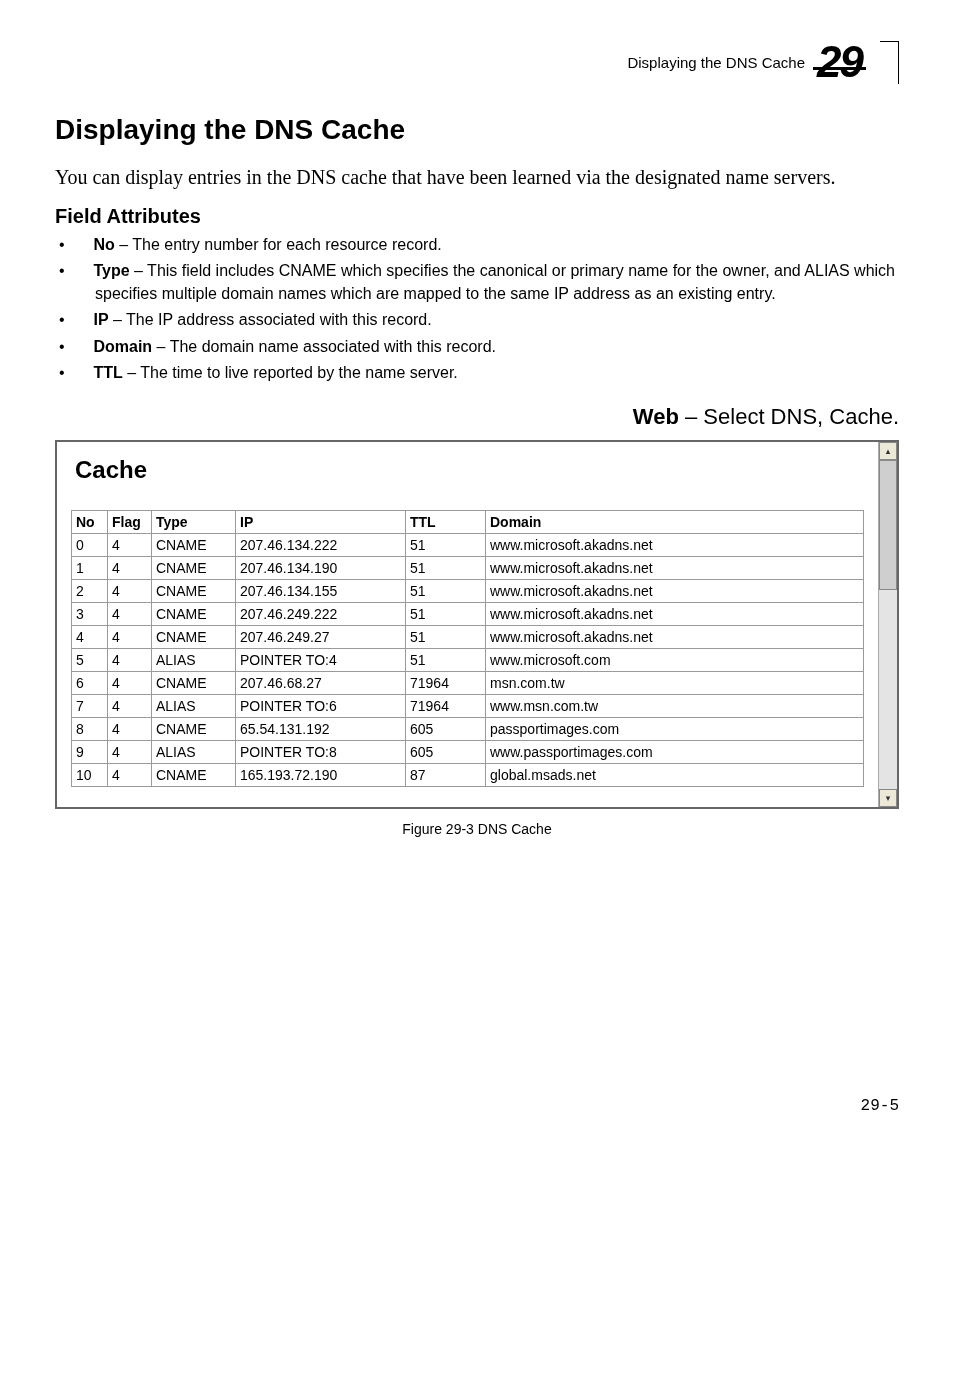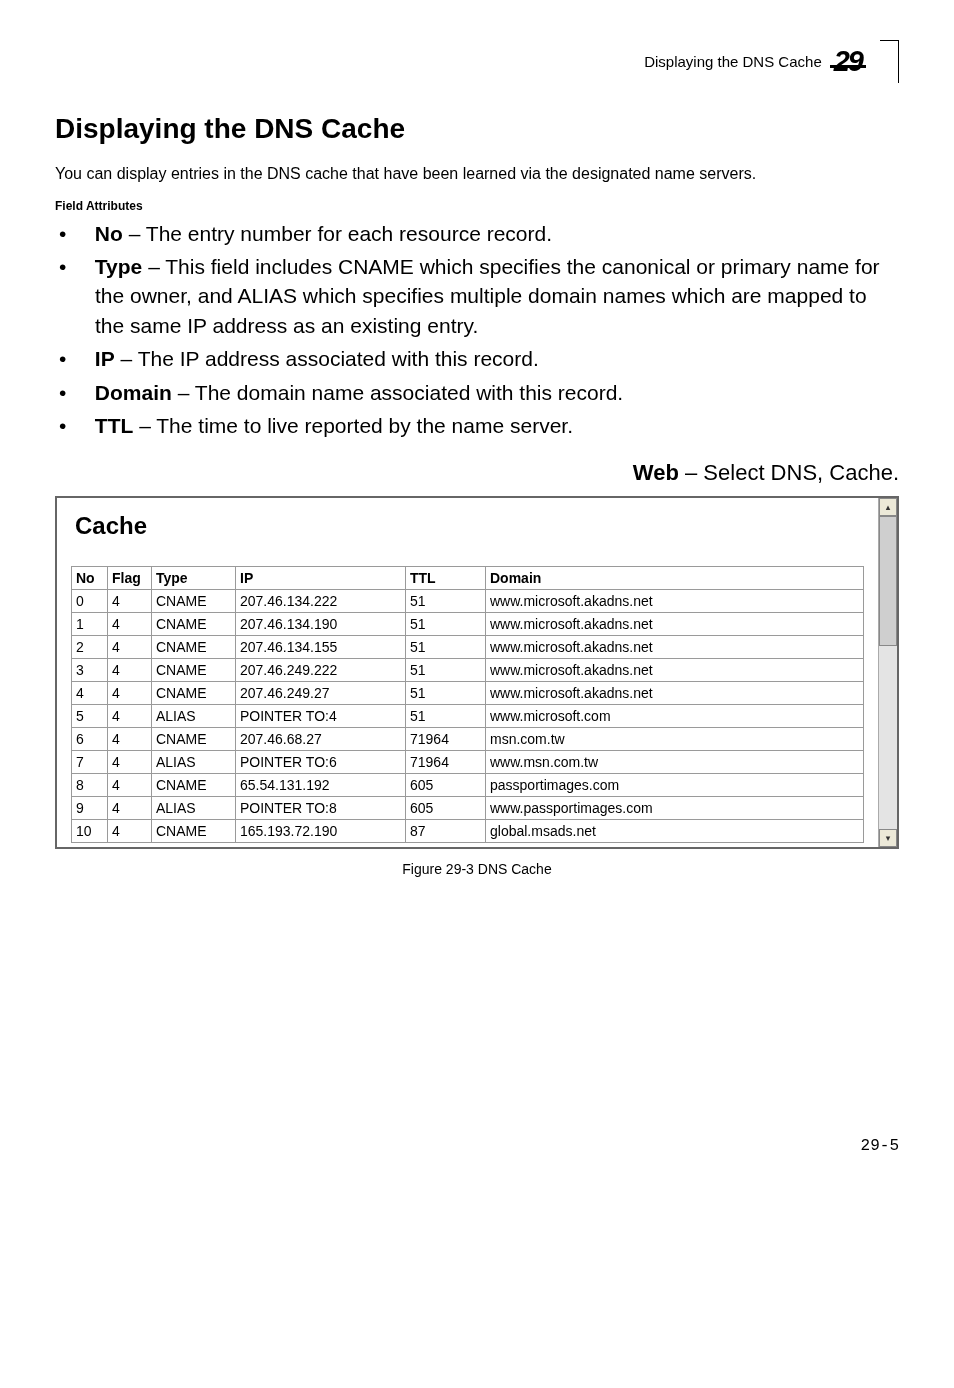--- a/index.html
+++ b/index.html
@@ -19,21 +19,21 @@
     justify-content: flex-end;
     align-items: center;
     gap: 12px;
     margin-bottom: 30px;
   }
   .running-title {
     font-size: 15px;
     color: #000;
   }
   .chapter-num {
-    font-size: 29px;
+    font-size: 44px;
     font-weight: 900;
     font-style: italic;
     letter-spacing: -2px;
     line-height: 1;
     position: relative;
   }
   .chapter-num::after {
     content: "";
     position: absolute;
     left: -4px;
@@ -48,36 +48,37 @@
     border-top: 1.5px solid #000;
     border-right: 1.5px solid #000;
     margin-left: 6px;
   }
   h1.title {
     font-size: 28px;
     font-weight: bold;
     margin: 0 0 18px 0;
   }
   p.intro {
-    font-size: 16px;
+    font-size: 20px;
     line-height: 1.35;
     margin: 0 0 14px 0;
+    font-family: Liberation Serif, serif;
   }
   .field-attr-head {
     font-weight: bold;
-    font-size: 12px;
+    font-size: 20px;
     margin-bottom: 6px;
   }
   ul.attrs {
     list-style: none;
     padding: 0;
     margin: 0 0 20px 0;
   }
   ul.attrs li {
-    font-size: 21px;
+    font-size: 16px;
     line-height: 1.4;
     padding-left: 40px;
     text-indent: -18px;
     margin-bottom: 4px;
   }
   ul.attrs li .bullet {
     display: inline-block;
     width: 12px;
   }
   ul.attrs li b {
@@ -90,21 +91,21 @@
   }
   p.web-line b { font-weight: bold; }
   
   .shot-frame {
     border: 2px solid #666;
     display: flex;
     background: #fff;
   }
   .shot-body {
     flex: 1;
-    padding: 14px 14px 4px 14px;
+    padding: 14px 14px 20px 14px;
     box-sizing: border-box;
   }
   .cache-title {
     font-size: 24px;
     font-weight: bold;
     margin: 0 0 26px 4px;
     font-family: Arial, sans-serif;
   }
   table.cache {
     border-collapse: collapse;

